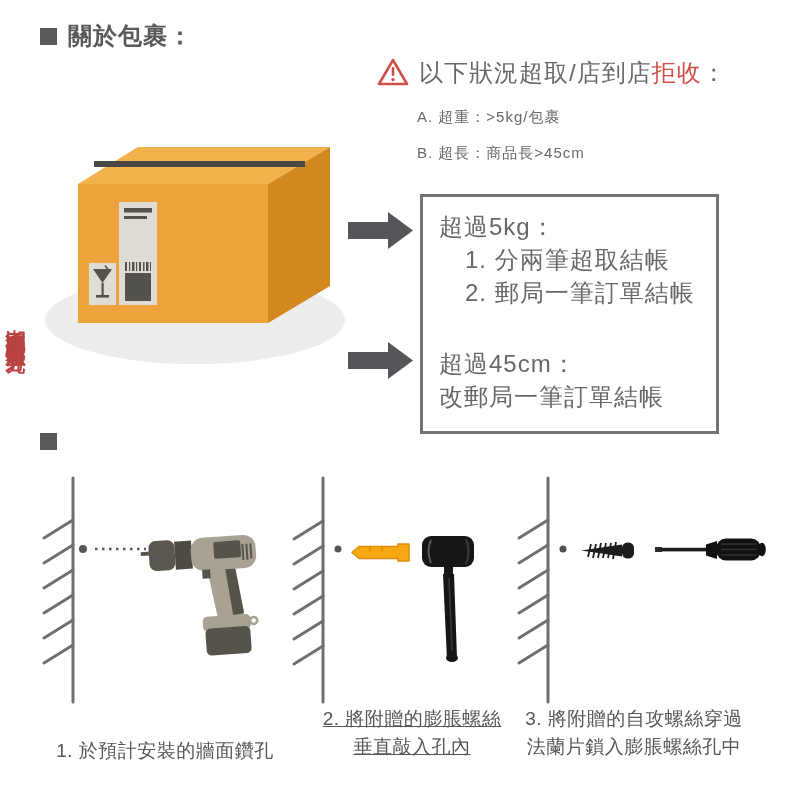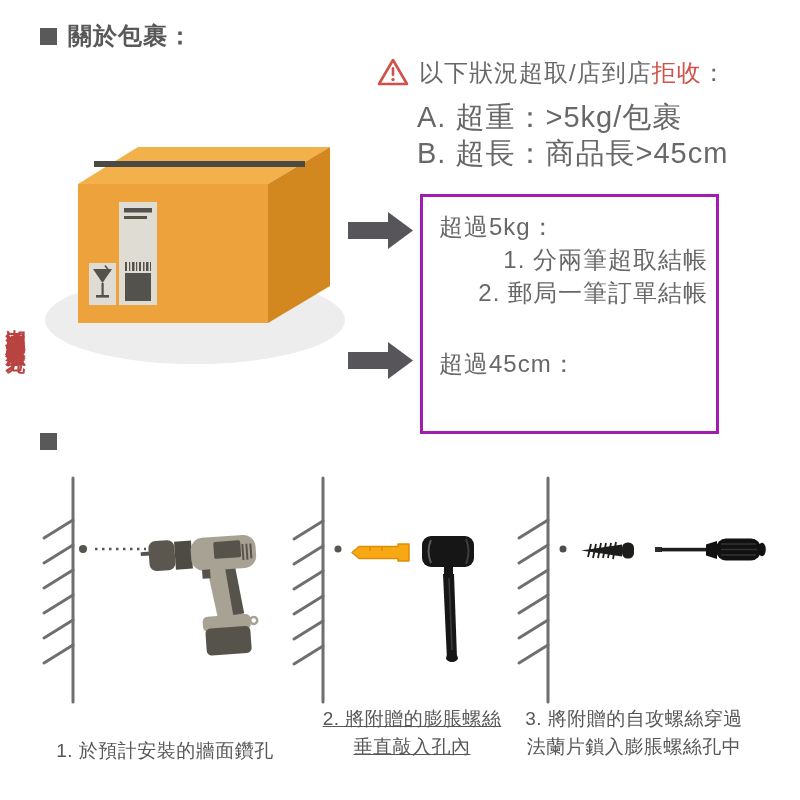--- a/index.html
+++ b/index.html
@@ -10,28 +10,28 @@
               font-size:24px;font-weight:600;letter-spacing:1px;}
   .sec-bullet{width:17px;height:17px;background:#595959;margin-right:11px;flex:0 0 auto;}
   
   .watermark{position:absolute;left:1px;top:314px;writing-mode:vertical-rl;text-orientation:upright;
              color:#b84341;font-size:20px;font-weight:bold;letter-spacing:2px;line-height:30px;}
   
   .warn-title{position:absolute;left:376px;top:57px;display:flex;align-items:flex-start;
               font-size:24px;color:#686868;letter-spacing:1px;white-space:nowrap;}
   .warn-title .tri{margin-right:9px;flex:0 0 auto;}
   .warn-red{color:#d0504a;}
-  .warn-items{position:absolute;left:417px;top:99px;font-size:29px;color:#686868;
+  .warn-items{position:absolute;left:417px;top:99px;font-size:15px;color:#686868;
               letter-spacing:1px;line-height:36px;white-space:nowrap;}
   
   .rules-box{position:absolute;left:420px;top:194px;width:299px;height:240px;box-sizing:border-box;
-             border:3px solid #a21caf;padding:13px 8px 0 16px;font-size:24px;color:#686868;
+             border:3px solid #737373;padding:13px 8px 0 16px;font-size:24px;color:#686868;
              letter-spacing:1px;}
   .rule-title{line-height:33px;white-space:nowrap;}
-  .rule-item{line-height:33px;white-space:nowrap;text-align:right;}
+  .rule-item{line-height:33px;white-space:nowrap;}
   .rule-item.indent{padding-left:26px;}
   .rule-sec2{margin-top:38px;}
   
   .caption{position:absolute;top:705px;text-align:center;font-size:19px;color:#575757;
            line-height:28px;letter-spacing:0.5px;}
   .cap1{left:28px;width:274px;margin-top:32px;}
   .cap2{left:299px;width:226px;text-decoration:underline;}
   .cap3{left:500px;width:268px;}
   svg{display:block;}
   .art{position:absolute;left:0;top:0;pointer-events:none;}
@@ -196,20 +196,21 @@
   </div>
 
   <div class="rules-box">
     <div>
       <div class="rule-title">超過5kg：</div>
       <div class="rule-item indent">1. 分兩筆超取結帳</div>
       <div class="rule-item indent">2. 郵局一筆訂單結帳</div>
     </div>
     <div class="rule-sec2">
       <div class="rule-title">超過45cm：</div>
+      <div class="rule-item">改郵局一筆訂單結帳</div>
     </div>
   </div>
 
   <div class="sec-header" style="left:40px;top:433px;">
     <span class="sec-bullet"></span>
   </div>
 
   <div class="caption cap1">
     <div>1. 於預計安裝的牆面鑽孔</div>
   </div>

